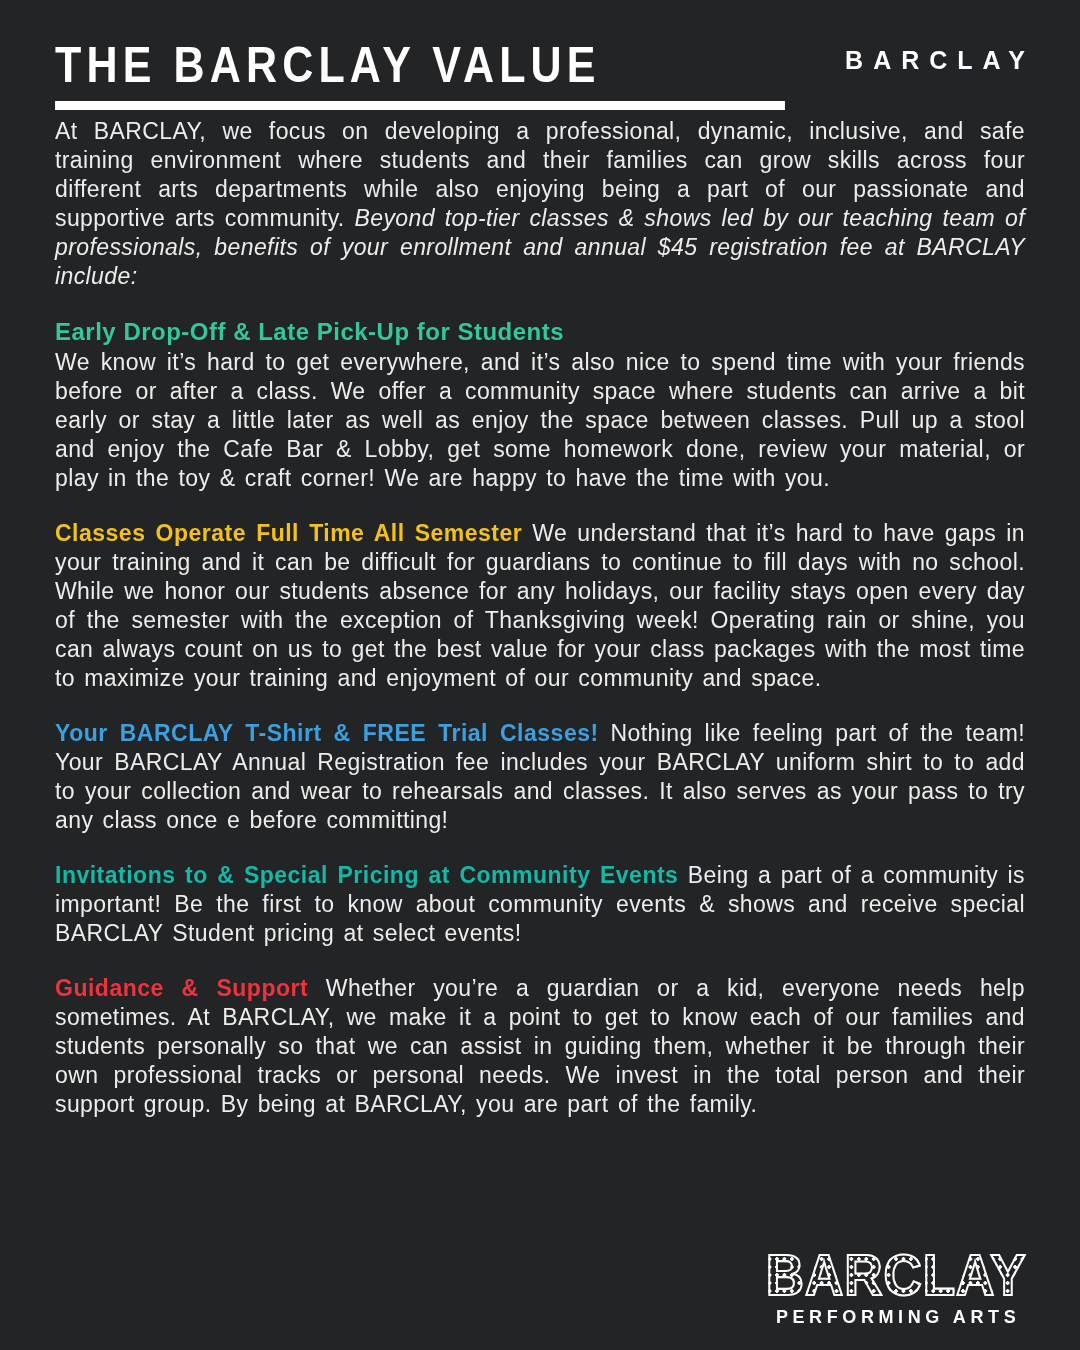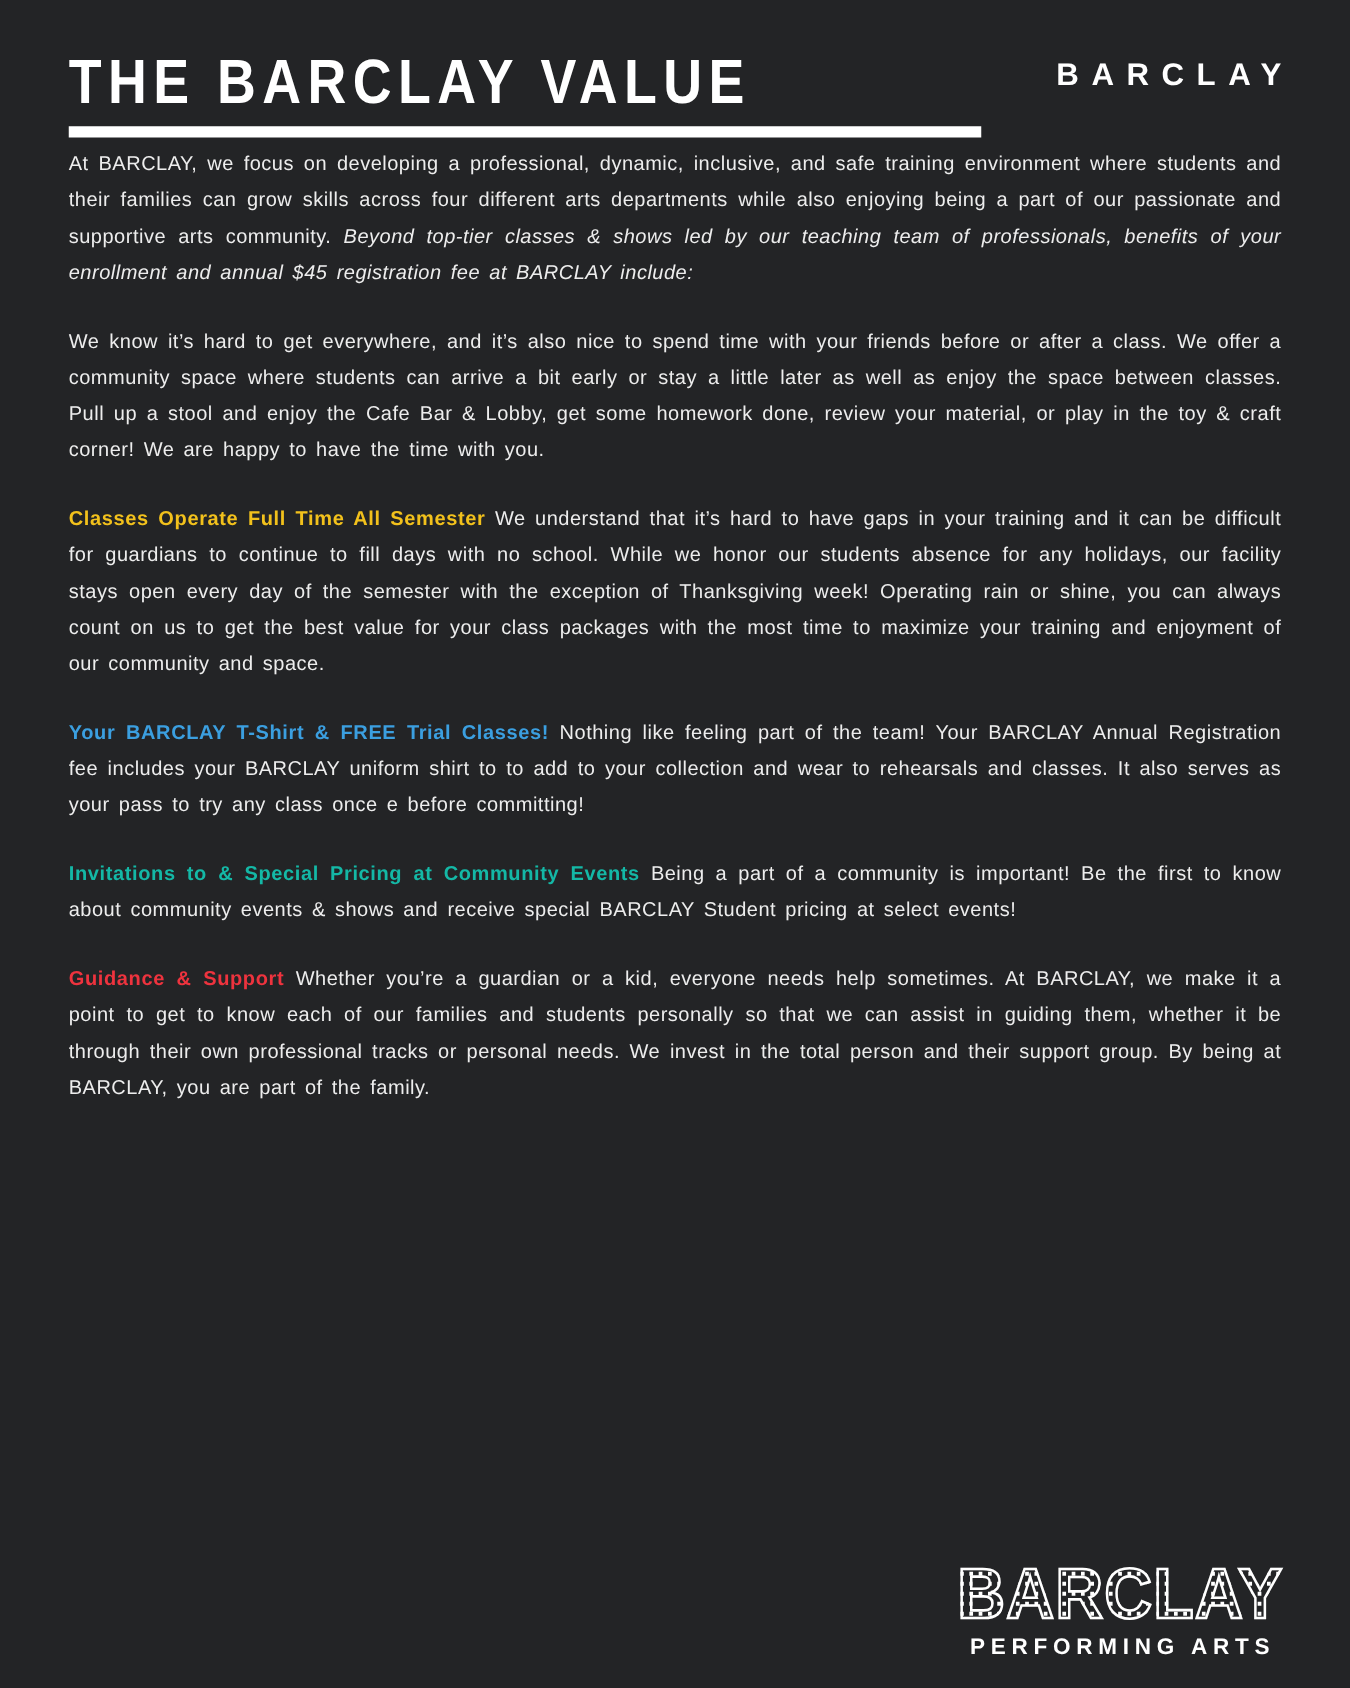--- a/index.html
+++ b/index.html
@@ -48,21 +48,21 @@
     margin: 34px 0 0 0;
     font-size: 33px;
     font-weight: 800;
     letter-spacing: 0.2px;
     color: #ffffff;
     white-space: nowrap;
     line-height: 1.1;
   }
   .body-text {
     margin: 7px 0 0 0;
-    font-size: 16px;
+    font-size: 23px;
     line-height: 29px;
     letter-spacing: 0.4px;
     word-spacing: 2.5px;
     text-align: justify;
     color: #ededed;
   }
   .italic { font-style: italic; }
   
   .section { margin-top: 26px; }
   .section-heading-block {
@@ -122,20 +122,21 @@
     </div>
     <div class="issue-date">
       <div>BARCLAY</div>
     </div>
   </div>
 
 
   <p class="body-text"><span>At BARCLAY, we focus on developing a professional, dynamic, inclusive, and safe training environment where students and their families can grow skills across four different arts departments while also enjoying being a part of our passionate and supportive arts community.</span> <span class="italic">Beyond top-tier classes &amp; shows led by our teaching team of professionals, benefits of your enrollment and annual $45 registration fee at BARCLAY include:</span></p>
 
   <div class="section">
+    <h3 class="section-heading-block" style="color: rgb(52, 199, 155);">Early Drop-Off &amp; Late Pick-Up for Students</h3>
     <p class="body-text">We know it’s hard to get everywhere, and it’s also nice to spend time with your friends before or after a class. We offer a community space where students can arrive a bit early or stay a little later as well as enjoy the space between classes. Pull up a stool and enjoy the Cafe Bar &amp; Lobby, get some homework done, review your material, or play in the toy &amp; craft corner! We are happy to have the time with you.</p>
   </div>
 
   <div class="section">
     <p class="body-text"><span class="section-heading-inline" style="color: rgb(242, 193, 28);">Classes Operate Full Time All Semester</span> <span>We understand that it’s hard to have gaps in your training and it can be difficult for guardians to continue to fill days with no school. While we honor our students absence for any holidays, our facility stays open every day of the semester with the exception of Thanksgiving week! Operating rain or shine, you can always count on us to get the best value for your class packages with the most time to maximize your training and enjoyment of our community and space.</span></p>
   </div>
 
   <div class="section">
     <p class="body-text"><span class="section-heading-inline" style="color: rgb(59, 159, 224);">Your BARCLAY T-Shirt &amp; FREE Trial Classes!</span> <span>Nothing like feeling part of the team! Your BARCLAY Annual Registration fee includes your BARCLAY uniform shirt to to add to your collection and wear to rehearsals and classes. It also serves as your pass to try any class once e before committing!</span></p>
   </div>

